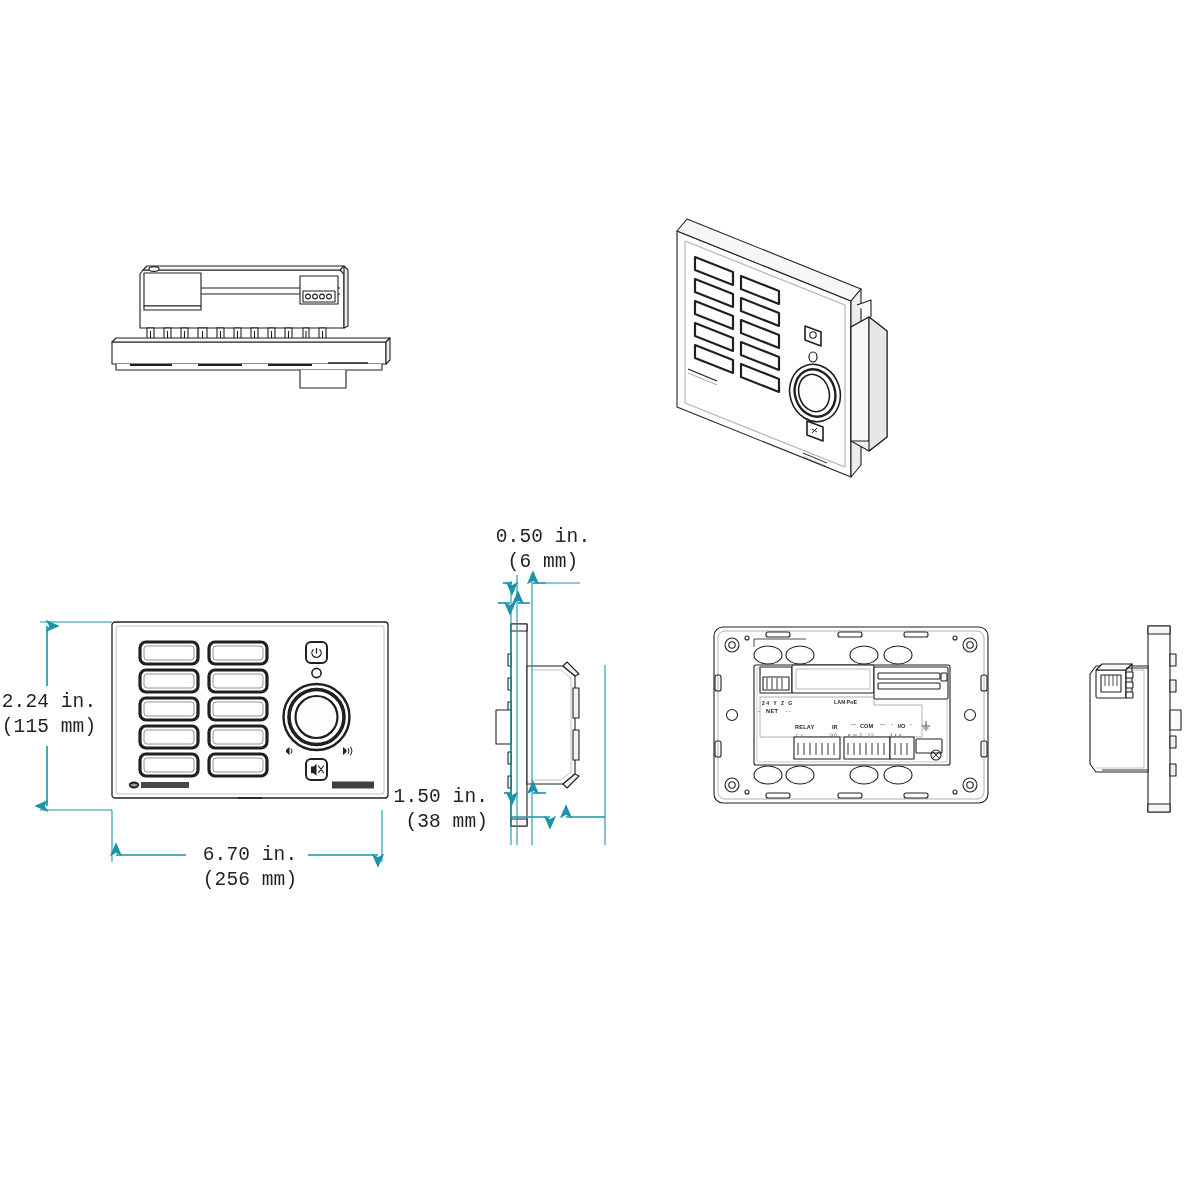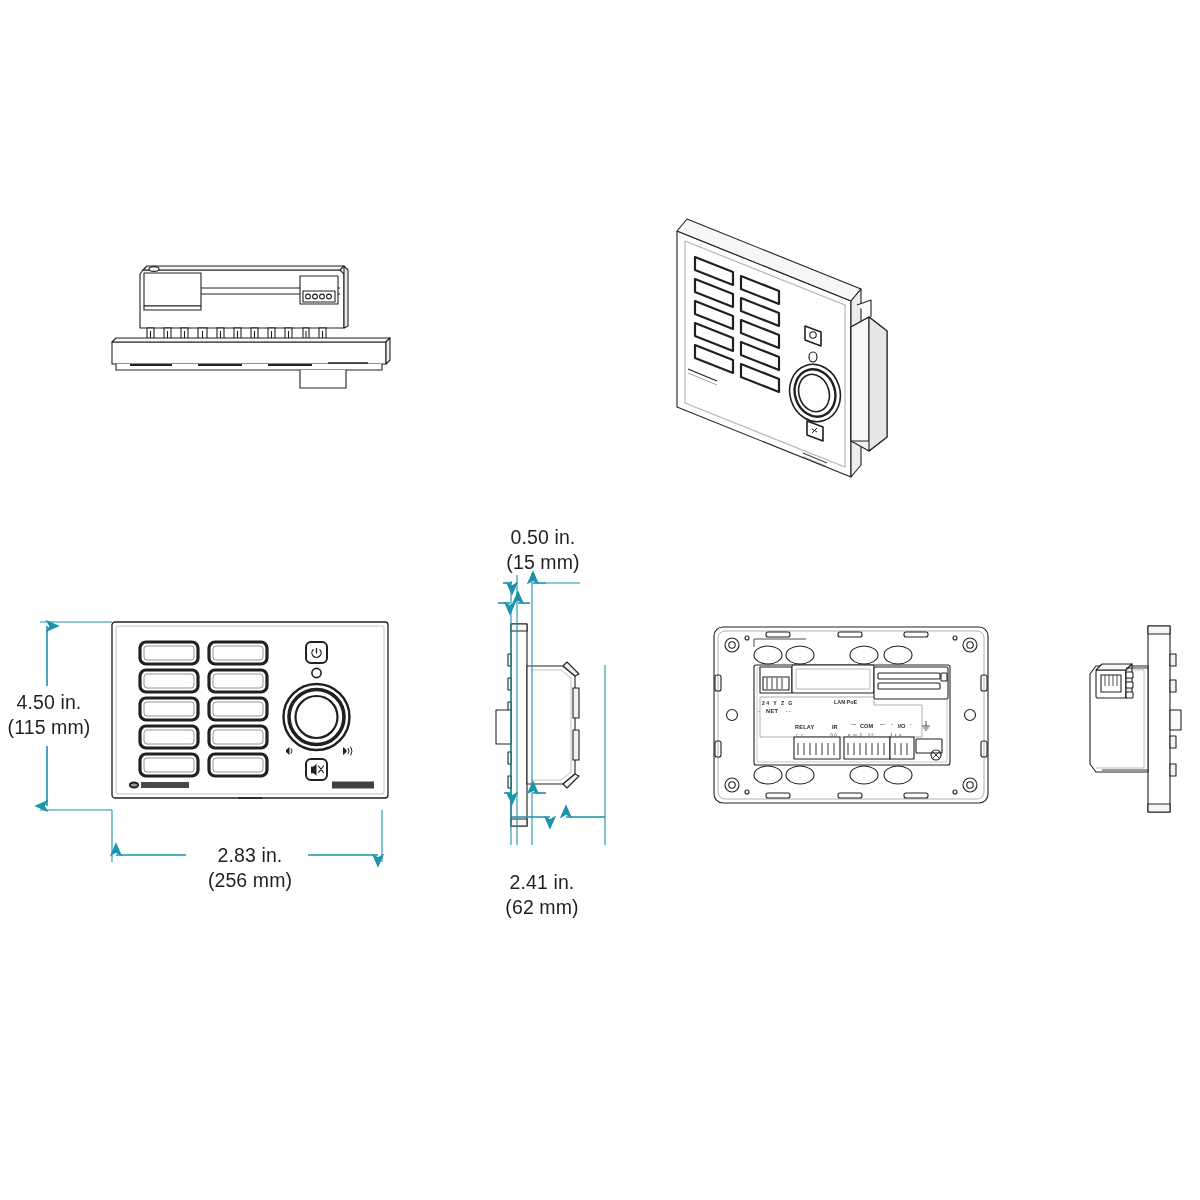--- a/index.html
+++ b/index.html
@@ -8,21 +8,21 @@
     width:1200px;height:1200px;position:relative;overflow:hidden;
     font-family:"Liberation Sans", sans-serif;
     color:#231f20;
   }
   .stage{position:absolute;left:0;top:0;width:1200px;height:1200px;}
   .view{position:absolute;}
   svg{display:block;overflow:visible;}
 
   .dim-text{
     position:absolute;
-    font-family:Liberation Sans, sans-serif;
+    font-family:Liberation Mono, monospace;
     font-size:19.5px;
     line-height:25px;
     color:#231f20;
     white-space:nowrap;
     letter-spacing:0.1px;
   }
   .dim-text.center{text-align:center;}
   .dim-text.right{text-align:right;}
   .dim-text .l2{display:block;}
 </style>
@@ -277,26 +277,26 @@
 
       <path d="M47 36 L47 96" marker-start="url(#arwU)"></path>
       <path d="M47 216 L47 156" marker-start="url(#arwD)"></path>
 
       <path d="M116 265 L186 265" marker-start="url(#arwL)"></path>
       <path d="M378 265 L308 265" marker-start="url(#arwR)"></path>
     </g>
   </svg>
 
   <div class="dim-text center" style="left:0px;top:690px;width:98px;">
-    <span>4.50 in.</span>
+    <span>2.24 in.</span>
     <span class="l2">(115 mm)</span>
   </div>
 
   <div class="dim-text center" style="left:150px;top:843px;width:200px;">
-    <span>2.83 in.</span>
+    <span>6.70 in.</span>
     <span class="l2">(256 mm)</span>
   </div>
 
   <div class="view" style="left:495px;top:618px;">
     <svg width="110" height="215" viewBox="0 0 110 215">
       <g fill="none" stroke="#231f20" stroke-width="1.1" stroke-linejoin="round">
 
         <path d="M16 6 L32 6 L32 208 L16 208 Z" fill="#ffffff"></path>
         <path d="M16 6 L32 6 L32 13 L16 13 Z" fill="#f6f6f6"></path>
         <path d="M16 201 L32 201 L32 208 L16 208 Z" fill="#f6f6f6"></path>
@@ -352,29 +352,29 @@
 
       <g stroke-width="1.6">
         <path d="M51 272 L90 272" marker-start="url(#sArw)" transform="rotate(180 70.5 272)"></path>
         <path d="M145 272 L106 272" marker-start="url(#sArw)" transform="rotate(180 125.5 272)"></path>
       </g>
     </g>
   </svg>
 
   <div class="dim-text center" style="left:463px;top:525px;width:160px;">
     <span>0.50 in.</span>
-    <span class="l2">(15 mm)</span>
-  </div>
-
-
-
-  <div class="dim-text center" style="left:462px;top:870px;width:160px;">
-    <span>2.41 in.</span>
-    <span class="l2">(62 mm)</span>
-  </div>
+    <span class="l2">(6 mm)</span>
+  </div>
+
+
+  <div class="dim-text right" style="left:348px;top:785px;width:140px;">
+    <span>1.50 in.</span>
+    <span class="l2">(38 mm)</span>
+  </div>
+
 
   <div class="view" style="left:712px;top:625px;">
     <svg width="278" height="180" viewBox="0 0 278 180">
       <g fill="none" stroke="#231f20" stroke-width="1.1" stroke-linejoin="round">
 
         <rect x="2" y="2" width="274" height="176" rx="9" ry="9" fill="#ffffff"></rect>
         <rect x="6" y="6" width="266" height="168" rx="7" ry="7" opacity="0.5" stroke-width="0.7"></rect>
 
         <circle cx="20" cy="20" r="7"></circle>
           <circle cx="20" cy="20" r="3.2"></circle>

